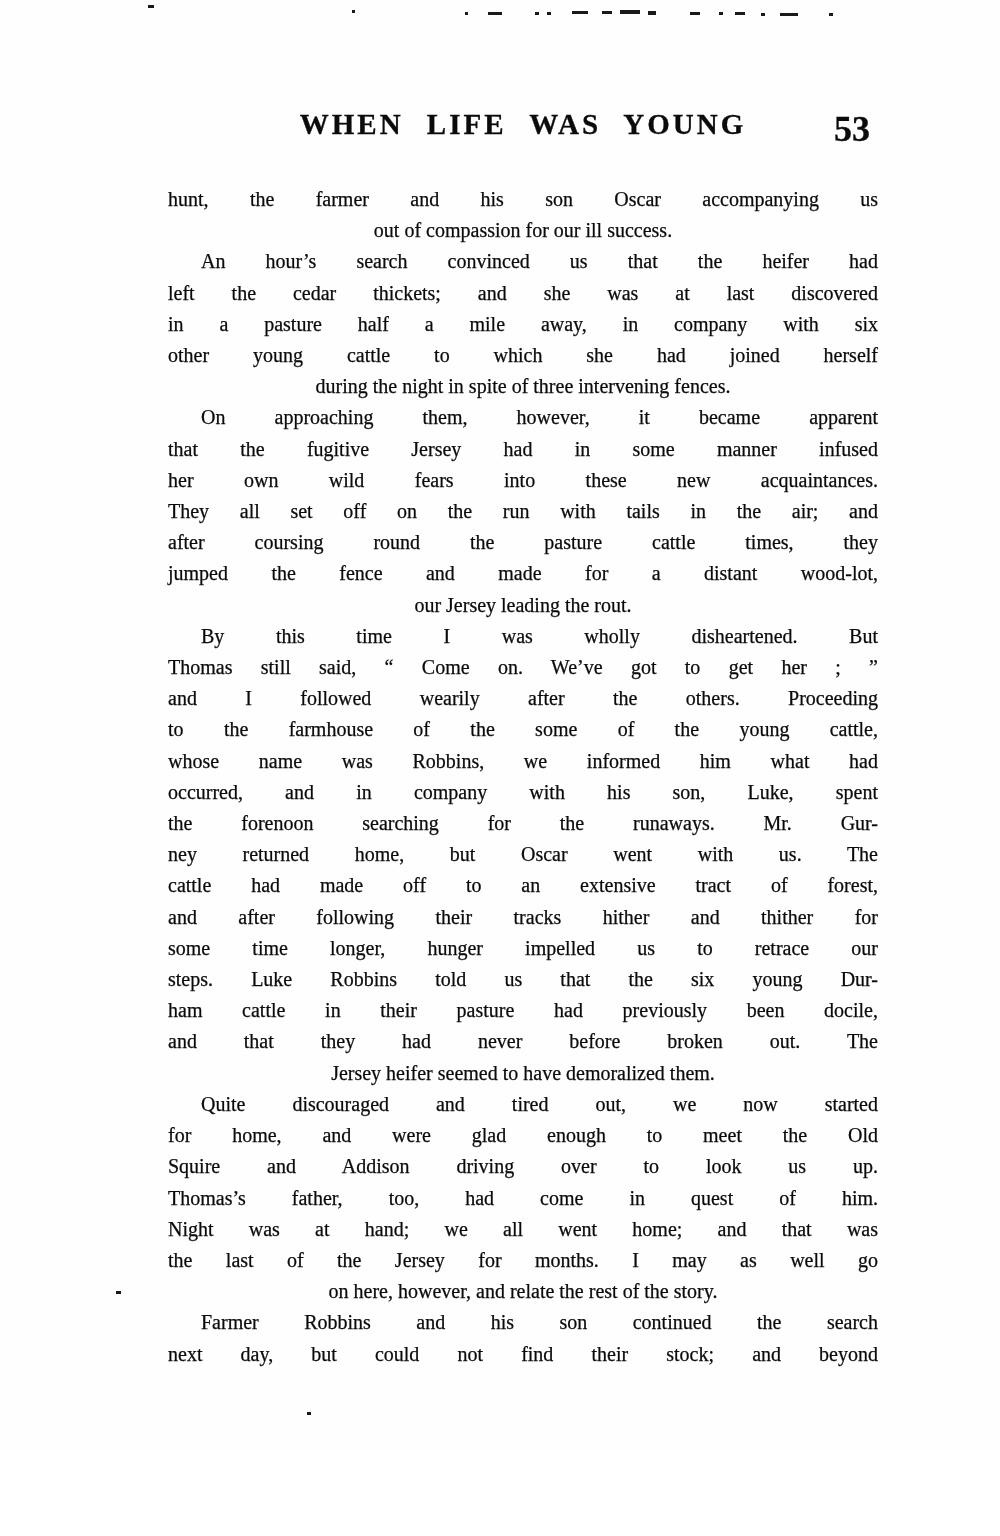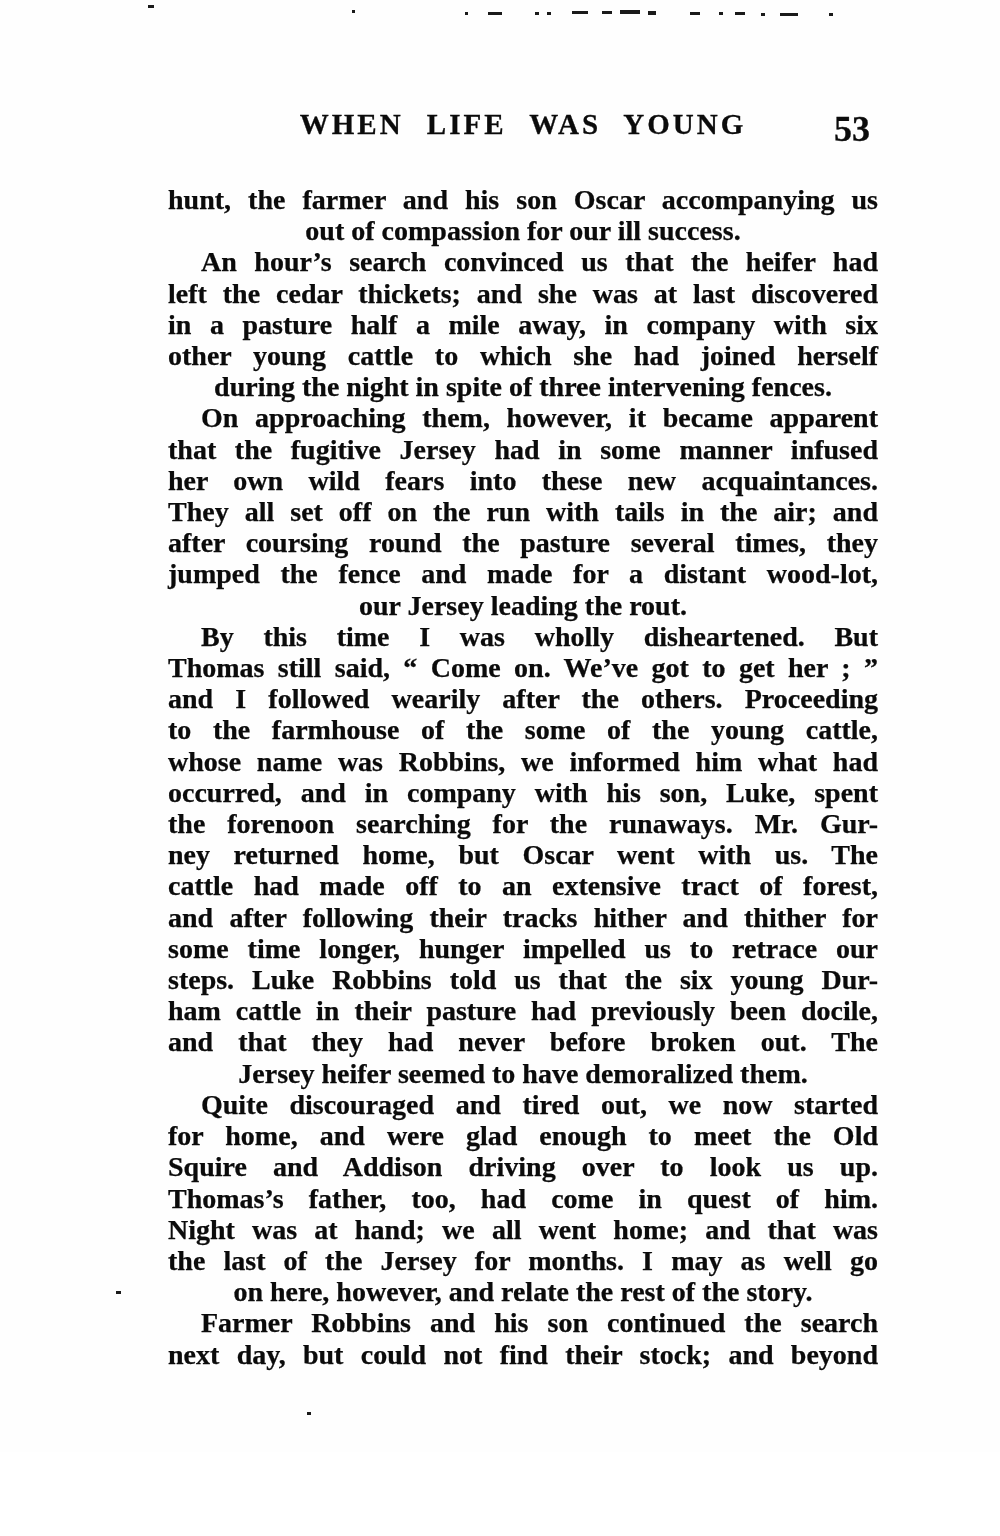--- a/index.html
+++ b/index.html
@@ -42,23 +42,22 @@
     right: 8px;
     font-size: 36px;
     font-weight: bold;
     -webkit-text-stroke: 0.3px currentColor;
   }
   .text-block {
     position: absolute;
     top: 184px;
     left: 168px;
     width: 710px;
-    font-size: 28px;
+    font-size: 20px;
     line-height: 31.2px;
-    font-weight: bold;
     -webkit-text-stroke: 0.25px currentColor;
   }
   .line {
     white-space: nowrap;
     text-align: center;
   }
   .line.j {
     white-space: normal;
     text-align: justify;
     text-align-last: justify;
@@ -85,21 +84,21 @@
       <div class="line">out of compassion for our ill success.</div>
       <div class="line j indent">An hour’s search convinced us that the heifer had</div>
       <div class="line j">left the cedar thickets; and she was at last discovered</div>
       <div class="line j">in a pasture half a mile away, in company with six</div>
       <div class="line j">other young cattle to which she had joined herself</div>
       <div class="line">during the night in spite of three intervening fences.</div>
       <div class="line j indent">On approaching them, however, it became apparent</div>
       <div class="line j">that the fugitive Jersey had in some manner infused</div>
       <div class="line j">her own wild fears into these new acquaintances.</div>
       <div class="line j">They all set off on the run with tails in the air; and</div>
-      <div class="line j">after coursing round the pasture several times, they</div>
+      <div class="line j">after coursing round the pasture cattle times, they</div>
       <div class="line j">jumped the fence and made for a distant wood-lot,</div>
       <div class="line">our Jersey leading the rout.</div>
       <div class="line j indent">By this time I was wholly disheartened.  But</div>
       <div class="line j">Thomas still said, “ Come on.  We’ve got to get her ; ”</div>
       <div class="line j">and I followed wearily after the others.  Proceeding</div>
       <div class="line j">to the farmhouse of the some of the young cattle,</div>
       <div class="line j">whose name was Robbins, we informed him what had</div>
       <div class="line j">occurred, and in company with his son, Luke, spent</div>
       <div class="line j">the forenoon searching for the runaways.  Mr. Gur-</div>
       <div class="line j">ney returned home, but Oscar went with us.  The</div>

